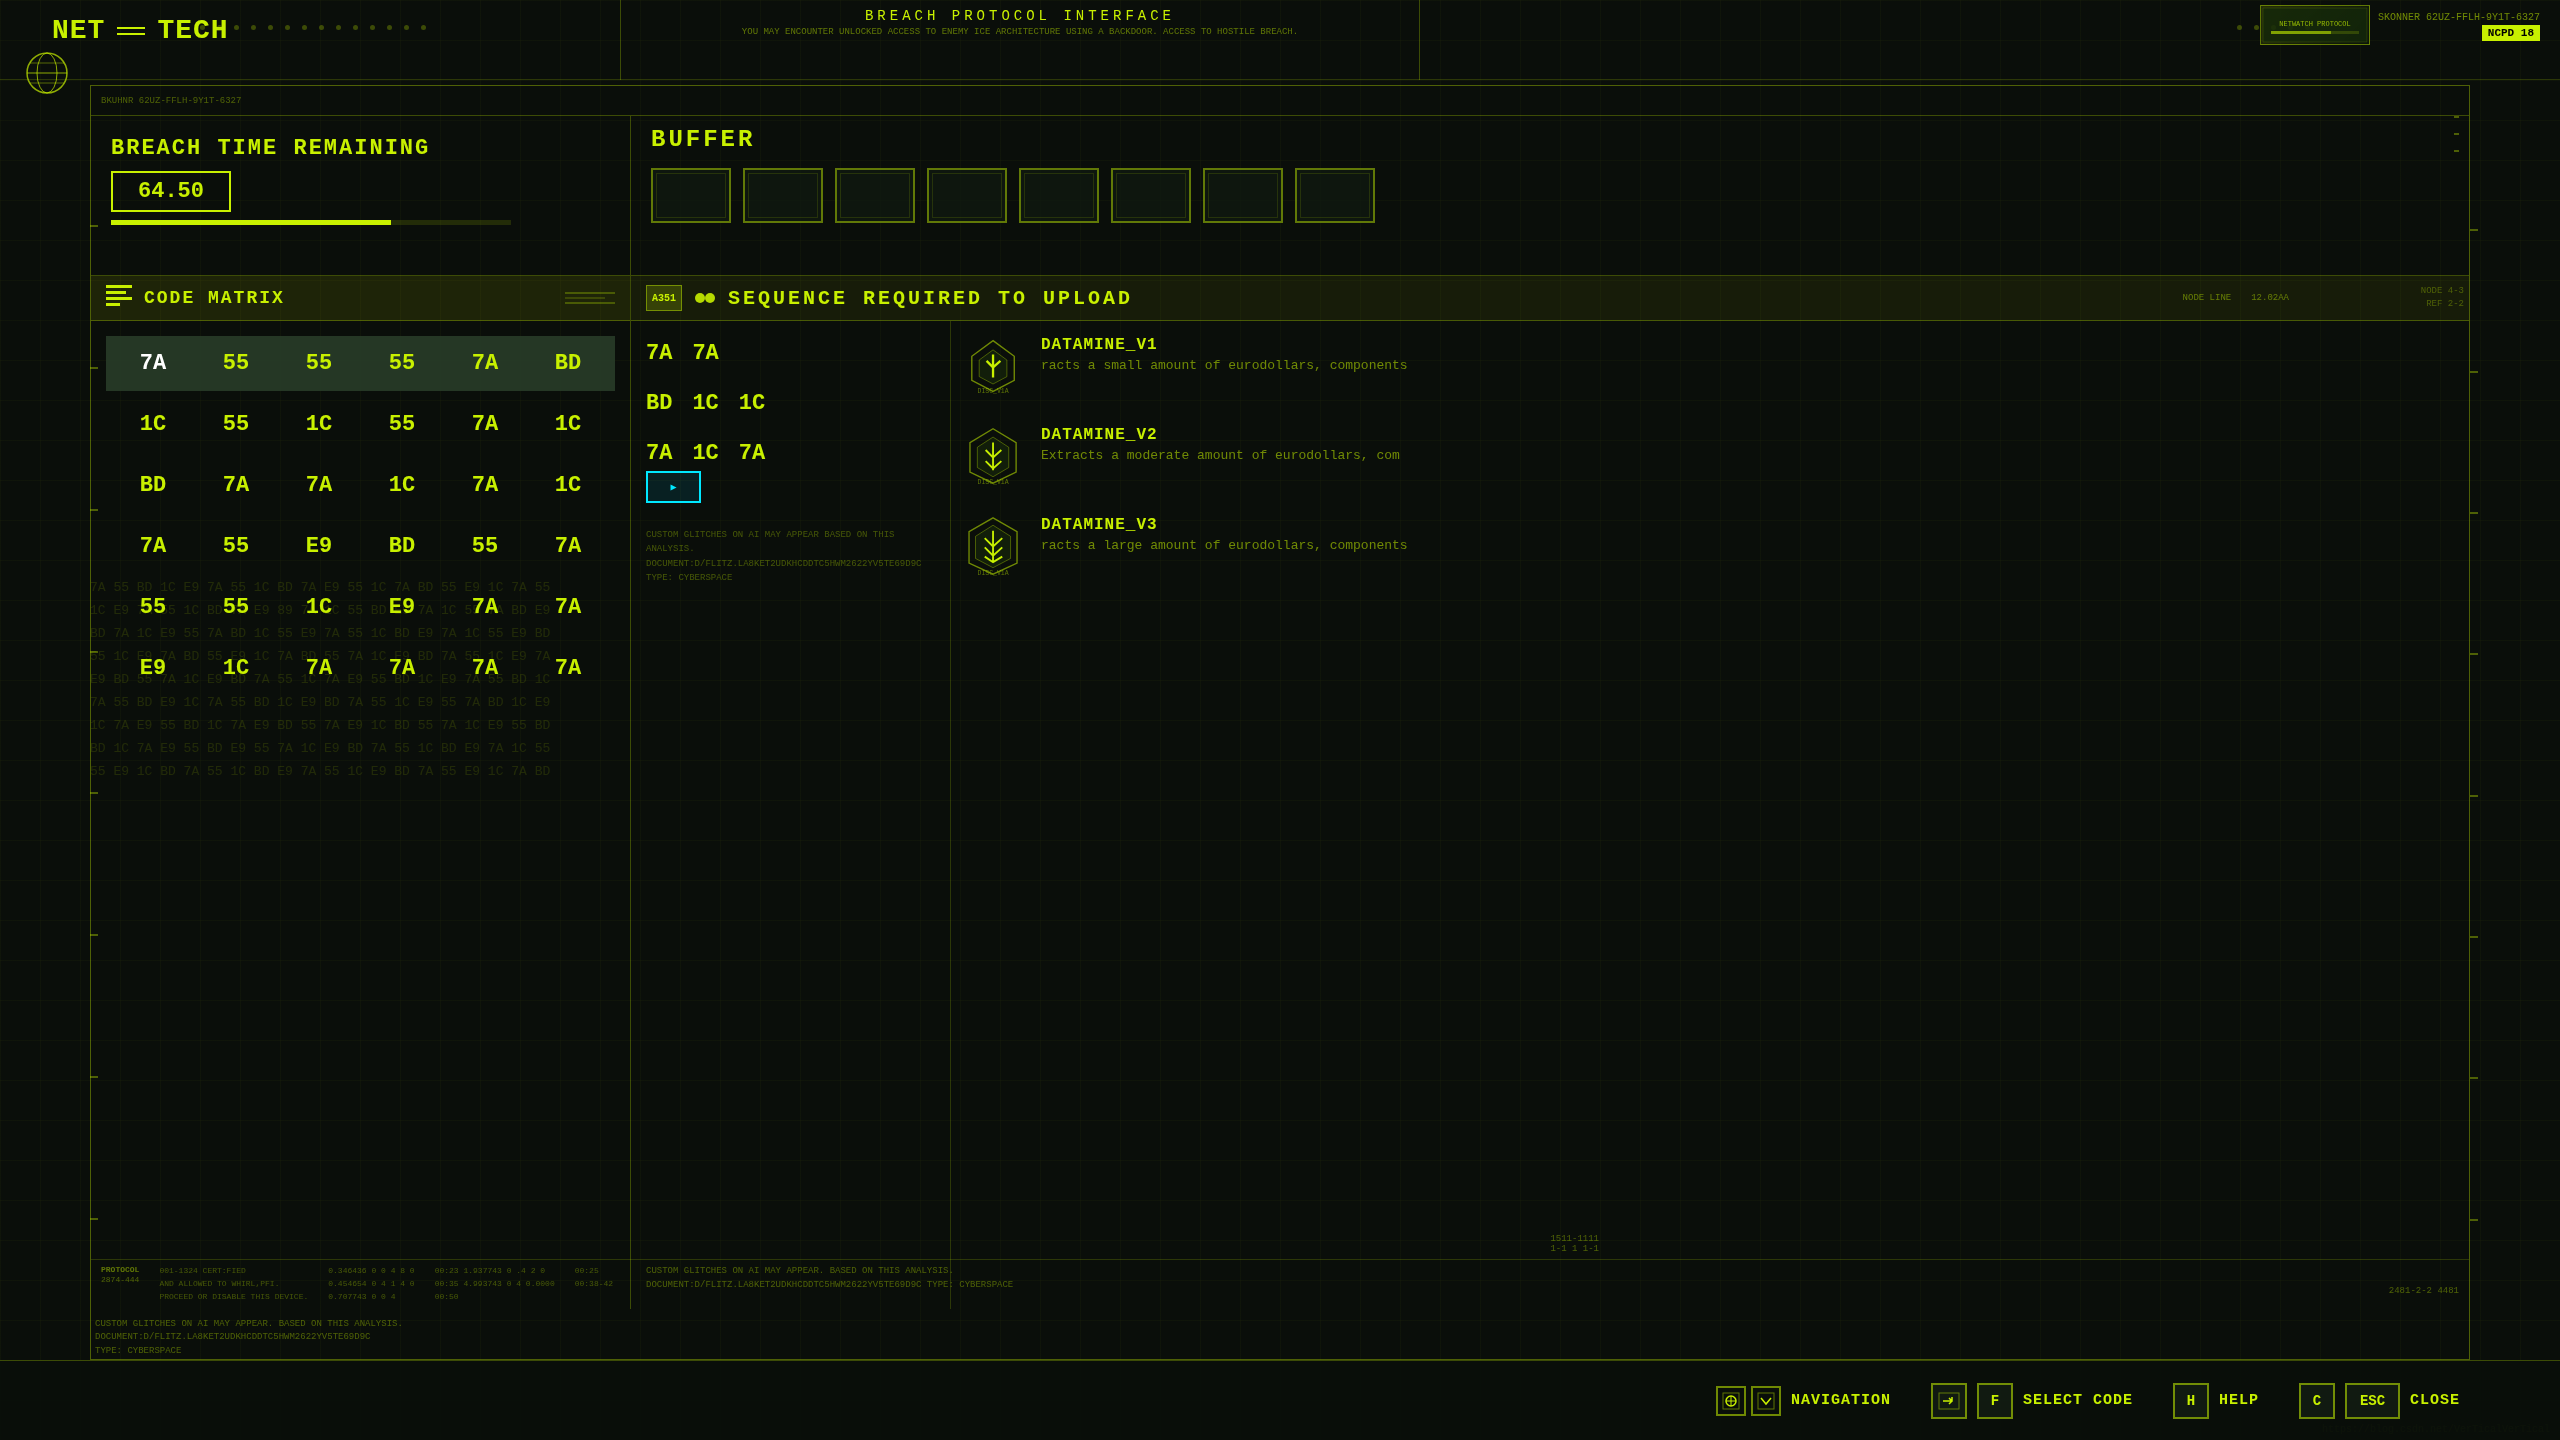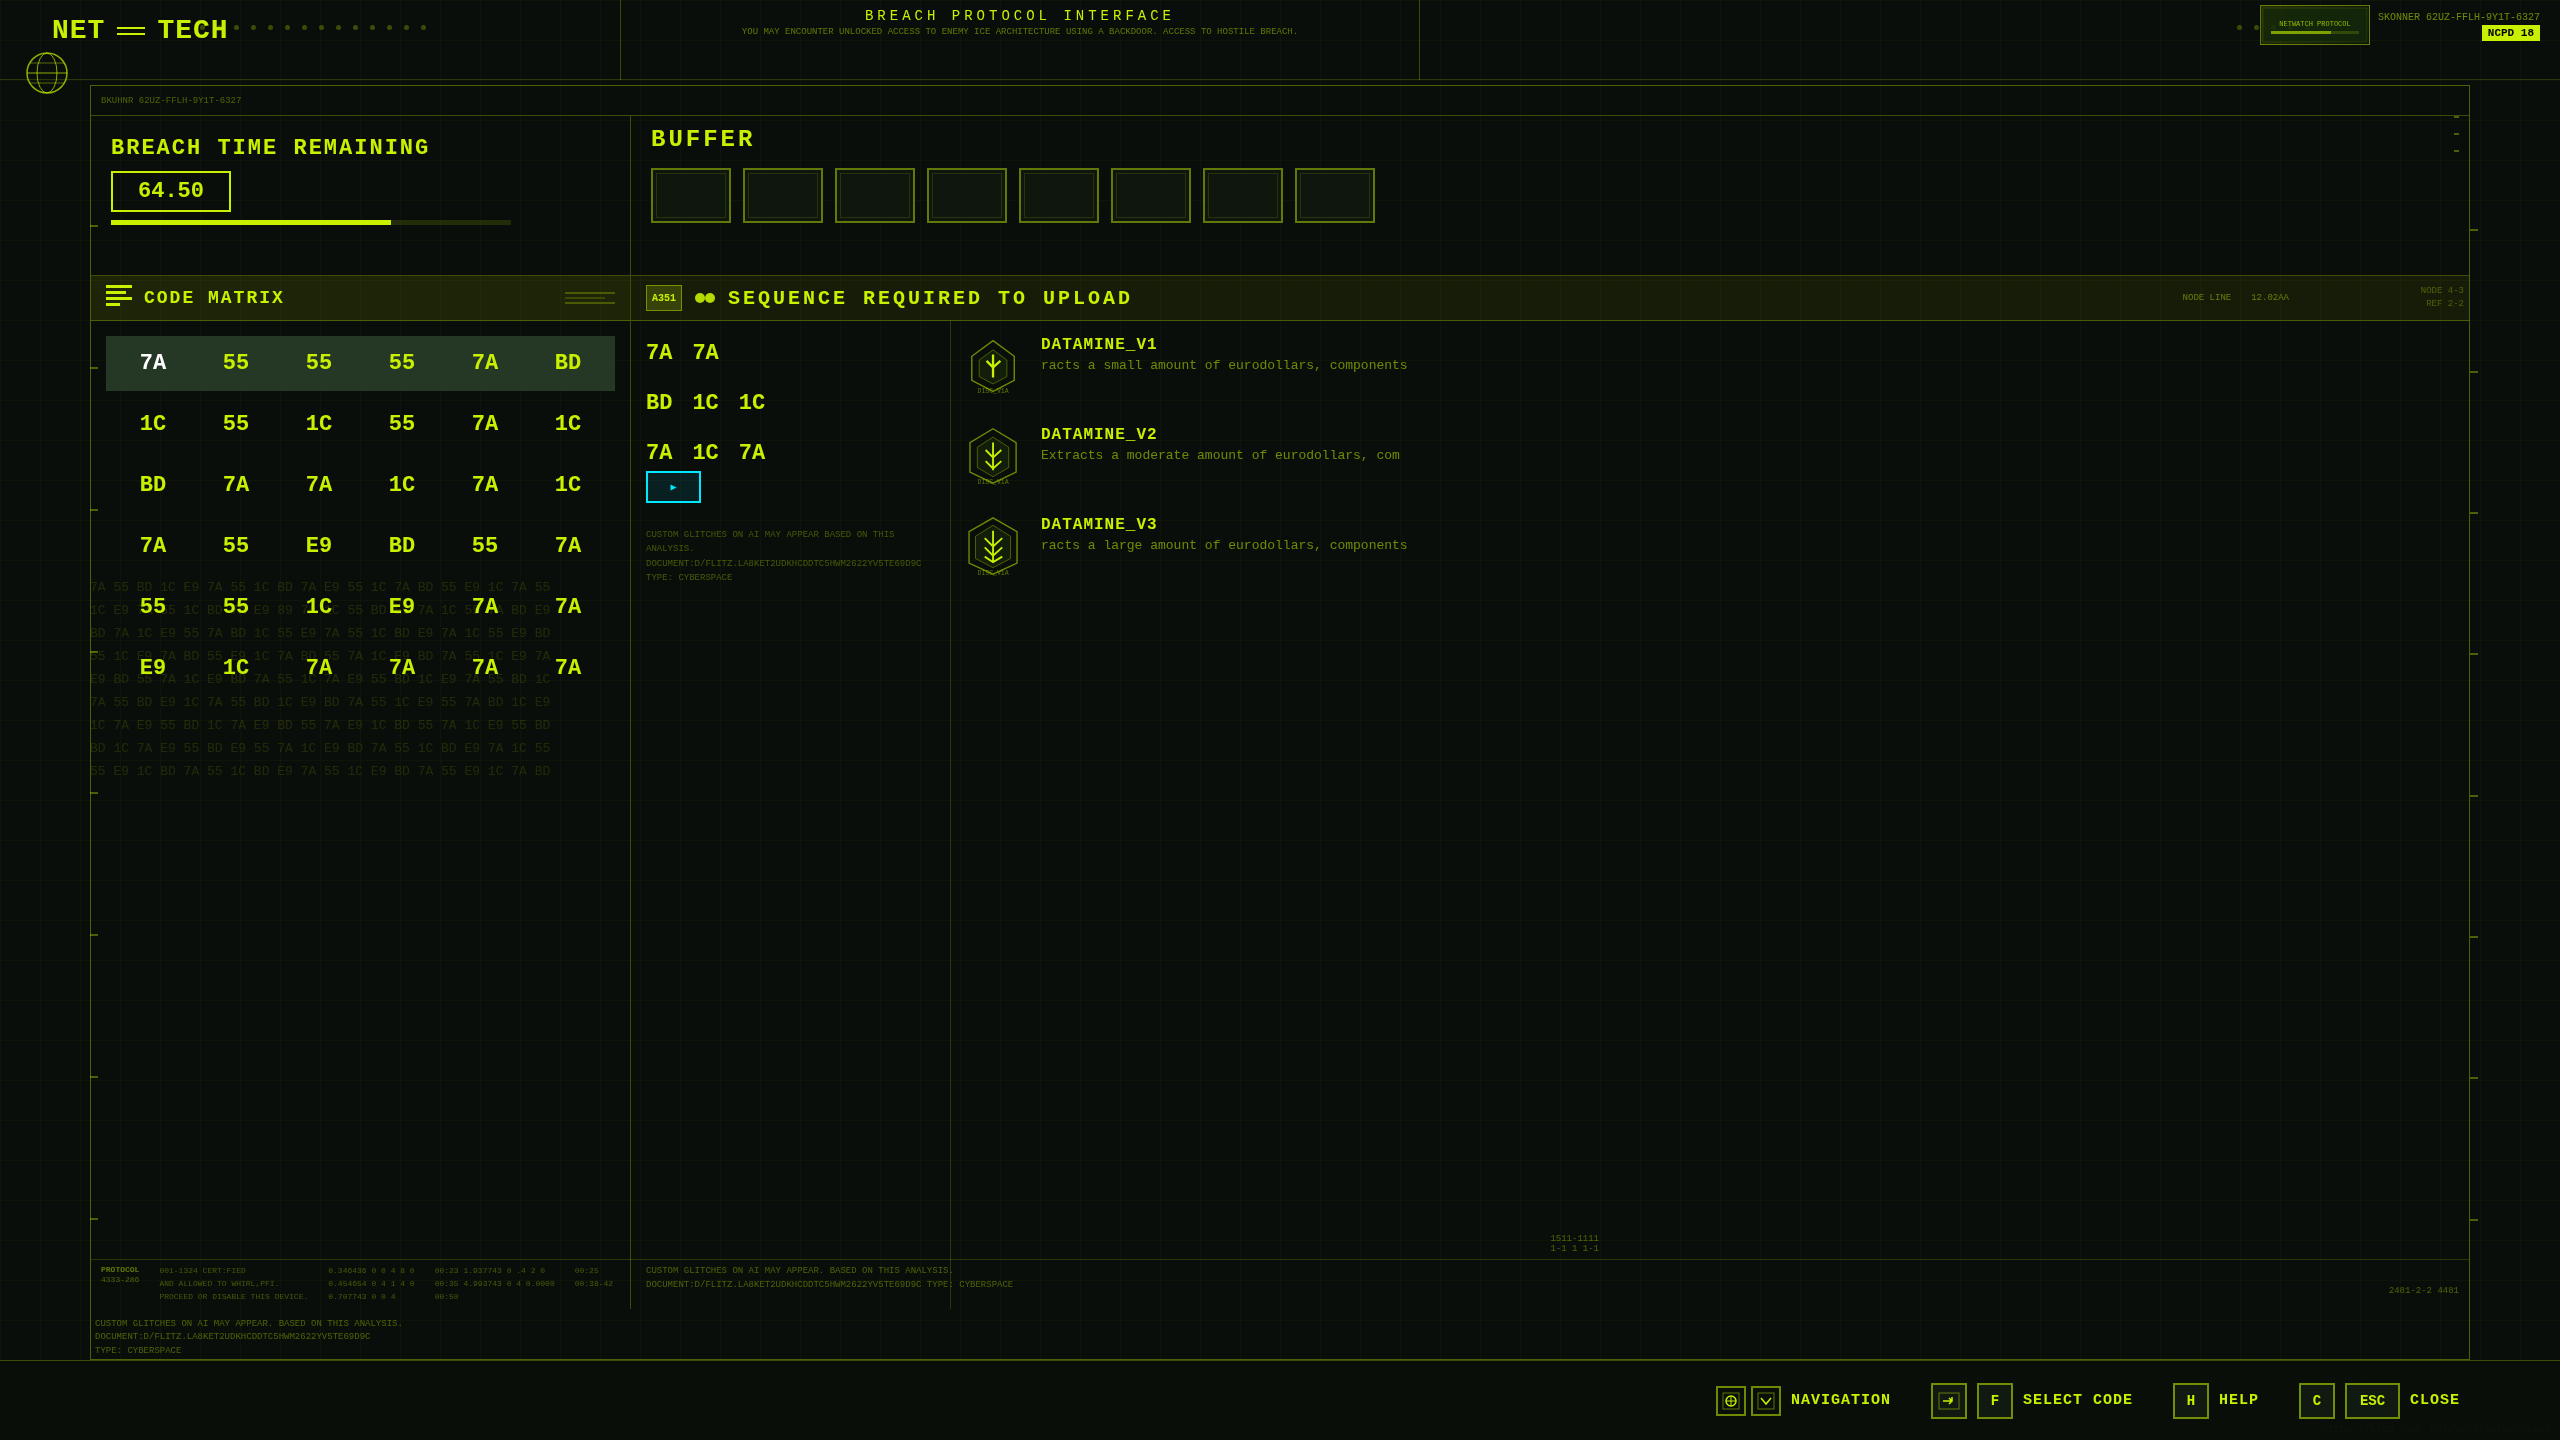--- a/index.html
+++ b/index.html
@@ -760,21 +760,21 @@
         <div class="matrix-cell">7A</div>
         <div class="matrix-cell">7A</div>
         <div class="matrix-cell">7A</div>
         <div class="matrix-cell">7A</div>
       </div>
     </div>
 
     <div class="matrix-footer">
       <div style="display:flex; flex-direction:column; gap:1px;">
         <div style="font-size:8px; color:rgba(180,220,0,0.5); font-weight:bold;">PROTOCOL</div>
-        <div style="font-size:8px; color:rgba(180,220,0,0.4);">4333-286</div>
+        <div style="font-size:8px; color:rgba(180,220,0,0.4);">2874-444</div>
       </div>
       <div style="font-size:8px; color:rgba(180,220,0,0.35); line-height:1.6;">
         001-1324 CERT:FIED<br>
         AND ALLOWED TO WHIRL,PFI.<br>
         PROCEED OR DISABLE THIS DEVICE.
       </div>
       <div style="font-size:8px; color:rgba(180,220,0,0.35); line-height:1.6;">
         0.346436 0 0 4 8 0<br>
         0.454654 0 4 1 4 0<br>
         0.707743 0 0 4

